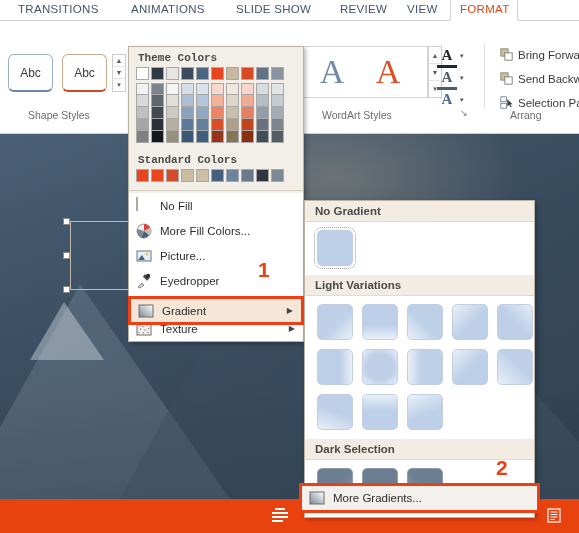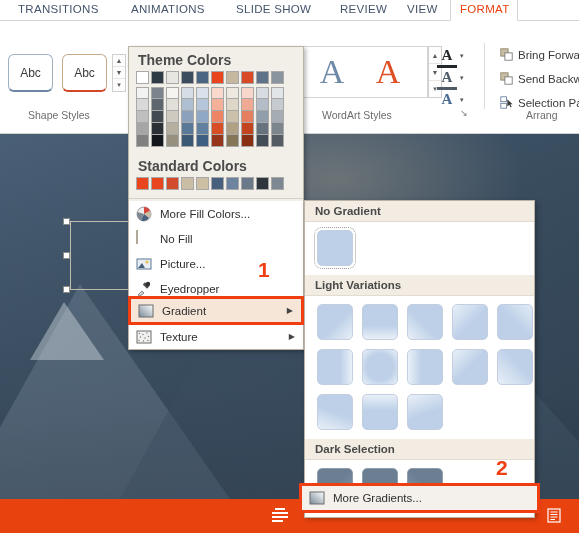--- a/index.html
+++ b/index.html
@@ -148,22 +148,23 @@
   .sel-line { position: absolute; background: rgba(214,205,185,0.85); }
 
   
   #fill-menu {
     position: absolute; left: 128px; top: 46px; width: 176px;
     background: #f2efe9; border: 1px solid #b9b2a5;
     box-shadow: 2px 2px 4px rgba(0,0,0,0.28);
     z-index: 40;
   }
   .menu-section-hdr {
-    font-size: 14px; color: #4a4a4a; font-weight: bold;
+    font-size: 11px; color: #4a4a4a; font-weight: bold;
     padding: 5px 7px 3px 9px;
+    font-family: Liberation Mono, monospace;
   }
   .sw-row { display: flex; gap: 2px; padding: 0 7px; }
   .sw {
     width: 13px; height: 13px; border: 1px solid #a8a8a8;
   }
   .sw-col { display: flex; flex-direction: column; }
   .sw-col .sw { border-top: none; height: 12px; }
   .sw-col .sw:first-child { border-top: 1px solid #a8a8a8; }
   .variants-row { display: flex; gap: 2px; padding: 3px 7px 6px 7px; }
   .menu-sep { height: 1px; background: #d6d0c4; margin: 2px 0; }
@@ -315,21 +316,21 @@
   <div class="arr-item" style="top:75px;">
     <span class="arr-ico">
       <svg viewBox="0 0 16 16" width="13" height="13">
         <rect x="1" y="1" width="7" height="6" fill="#fff" stroke="#5d7894"></rect>
         <rect x="1" y="9" width="7" height="6" fill="#fff" stroke="#5d7894"></rect>
         <path d="M9 4 L9 13 L11.5 10.8 L13 14 L14.3 13.3 L12.8 10.3 L15.5 10 Z" fill="#3b3b3b"></path>
       </svg>
     </span>
     <span>Selection Pane</span>
   </div>
-  <div class="group-label" style="left:526px;top:88px;">Arrang</div>
+  <div class="group-label" style="left:510px;top:88px;">Arrang</div>
 </div>
 
 <div id="slide-area">
   <div id="mountain"></div>
   <div id="sky-glow"></div>
   <div class="peak" id="peak-a"></div>
   <div class="peak" id="peak-b"></div>
   <div class="peak" id="peak-c"></div>
   <div class="peak" id="snow-a"></div>
   <div id="watermark">@thegeekpage.com</div>
@@ -439,34 +440,34 @@
       <div class="sw" style="background: rgb(70, 96, 125);"></div>
       <div class="sw" style="background: rgb(108, 132, 160);"></div>
       <div class="sw" style="background: rgb(106, 122, 138);"></div>
       <div class="sw" style="background: rgb(47, 54, 61);"></div>
       <div class="sw" style="background: rgb(126, 136, 146);"></div>
     </div>
 
   <div class="menu-sep"></div>
 
   <div class="menu-item">
+    <span class="mi-ico"><span class="no-fill-box"></span></span>
+    <span>No Fill</span>
+  </div>
+  <div class="menu-item">
     <span class="mi-ico">
       <svg viewBox="0 0 16 16" width="16" height="16">
         <circle cx="8" cy="8" r="7" fill="#eee" stroke="#999"></circle>
         <path d="M8 8 L8 1 A7 7 0 0 1 14 5 Z" fill="#d8453a"></path>
         <path d="M8 8 L14 5 A7 7 0 0 1 13 12 Z" fill="#c9bda3"></path>
         <path d="M8 8 L13 12 A7 7 0 0 1 5 14.5 Z" fill="#46607d"></path>
         <path d="M8 8 L5 14.5 A7 7 0 0 1 1.5 6 Z" fill="#7e8892"></path>
       </svg>
     </span>
     <span>More Fill Colors...</span>
-  </div>
-  <div class="menu-item">
-    <span class="mi-ico"><span class="no-fill-box"></span></span>
-    <span>No Fill</span>
   </div>
   <div class="menu-item">
     <span class="mi-ico">
       <svg viewBox="0 0 16 16" width="16" height="16">
         <rect x="1" y="3" width="14" height="10" fill="#e8eef4" stroke="#5d7894"></rect>
         <path d="M2 12 L6 7 L9 12 Z" fill="#46607d"></path>
         <circle cx="11" cy="6" r="1.6" fill="#e8c35a"></circle>
       </svg>
     </span>
     <span>Picture...</span>

